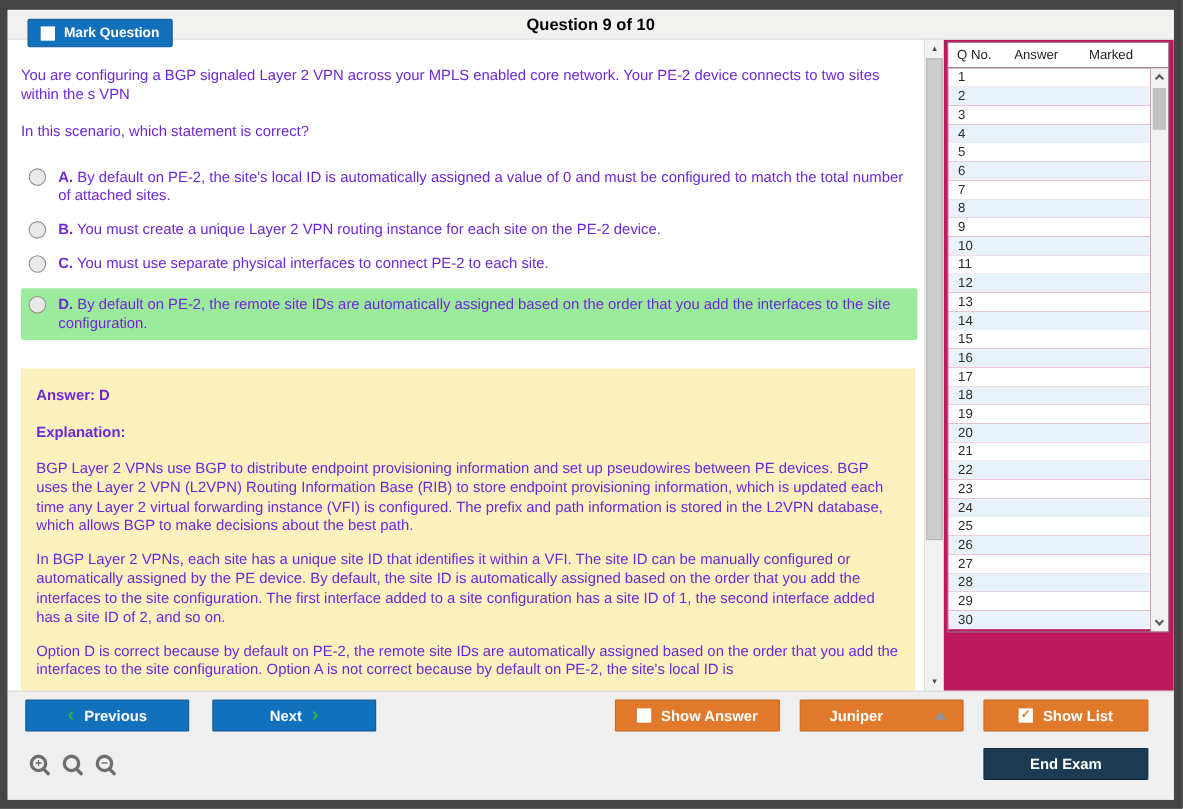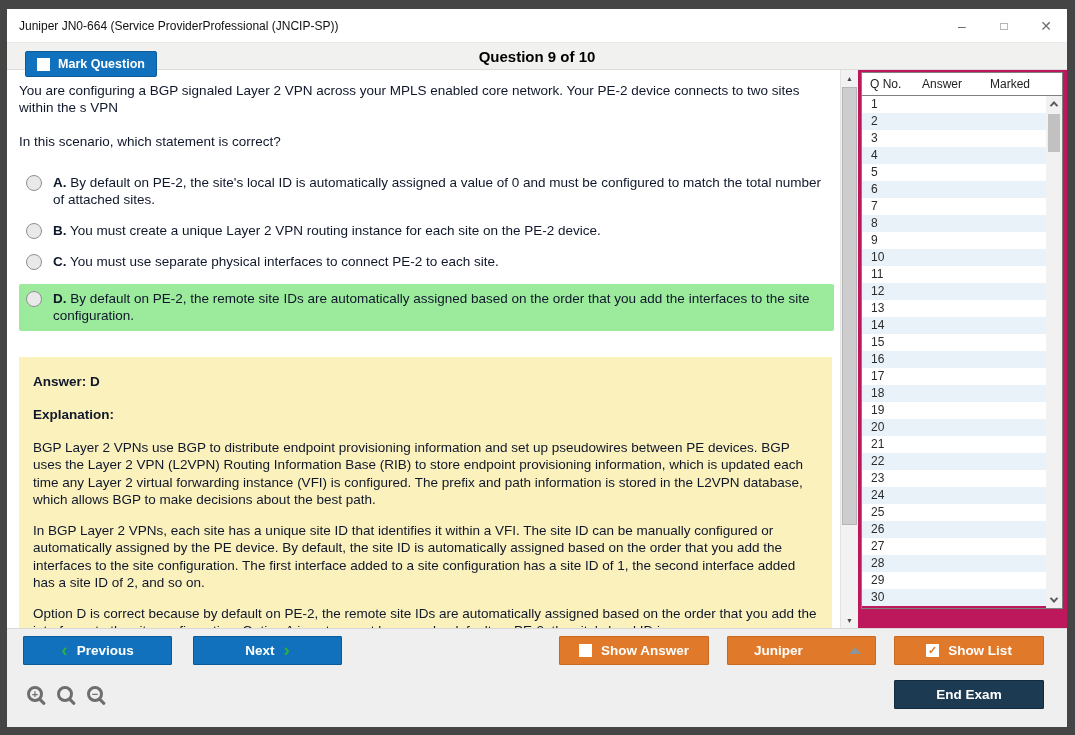--- a/index.html
+++ b/index.html
@@ -26,22 +26,22 @@
     background:var(--accent-blue,#1271BC); border:1px solid #0d5a99; border-radius:2px;
     color:#fff; font-weight:bold; font-size:12.5px; display:flex; align-items:center;
     justify-content:center; gap:8px; padding:0 10px; cursor:pointer; }
   .cb { width:13px; height:13px; background:#fff; flex:0 0 auto; display:flex;
     align-items:center; justify-content:center; font-size:11px; line-height:11px;
     color:var(--accent-orange,#E07A2A); font-weight:bold; }
   .qcounter { width:100%; text-align:center; font-size:15px; font-weight:bold; color:#000; }
 
   
   .bodyrow { flex:1 1 auto; display:flex; min-height:0; background:#fff; }
-  .main { width:833px; flex:0 0 auto; padding:12px 6px 0 12px; overflow:hidden;
-    font-size:13.5px; color:#0f172a; line-height:1.26; }
+  .main { width:833px; flex:0 0 auto; padding:24px 6px 0 12px; overflow:hidden;
+    font-size:13.5px; color:#6d28d9; line-height:1.26; }
   .qtext { margin-bottom:16px; }
   .prompt { margin-bottom:24px;margin-top:17px; }
   .opt { display:flex; align-items:flex-start; margin-bottom:14px; padding-left:7px; }
   .opt.green { background:var(--highlight-green,#9CEA9C); padding:6px 10px 7px 7px;
     border-radius:2px; }
   .radio { width:16px; height:16px; border:1px solid #909090; border-radius:50%;
     background:#e9e9e9; flex:0 0 auto; margin:1px 11px 0 0; cursor:pointer; }
   .opttext b { font-weight:bold; }
   .answerpanel { margin:26px 2px 0 0; background:var(--panel-yellow,#FBF1BD);
     padding:16px 14px 18px; }
@@ -113,28 +113,20 @@
   .mag .sign { position:absolute; inset:0; display:flex; align-items:center;
     justify-content:center; font-size:11px; font-weight:bold; color:#6e6e6e;
     line-height:1; }
 </style>
 </head>
 <body>
 
 <div class="frame">
   <div class="window">
 
-    <div class="titlebar">
-      <span class="title">Juniper JN0-664 (Service ProviderProfessional (JNCIP-SP))</span>
-      <div class="wincontrols">
-        <span class="wc">–</span>
-        <span class="wc max">□</span>
-        <span class="wc">✕</span>
-      </div>
-    </div>
 
     <div class="headerbar">
       <div class="btn-mark">
         <span class="cb"></span>
         <span>Mark Question</span>
       </div>
       <div class="qcounter">Question 9 of 10</div>
     </div>
 
     <div class="bodyrow">

